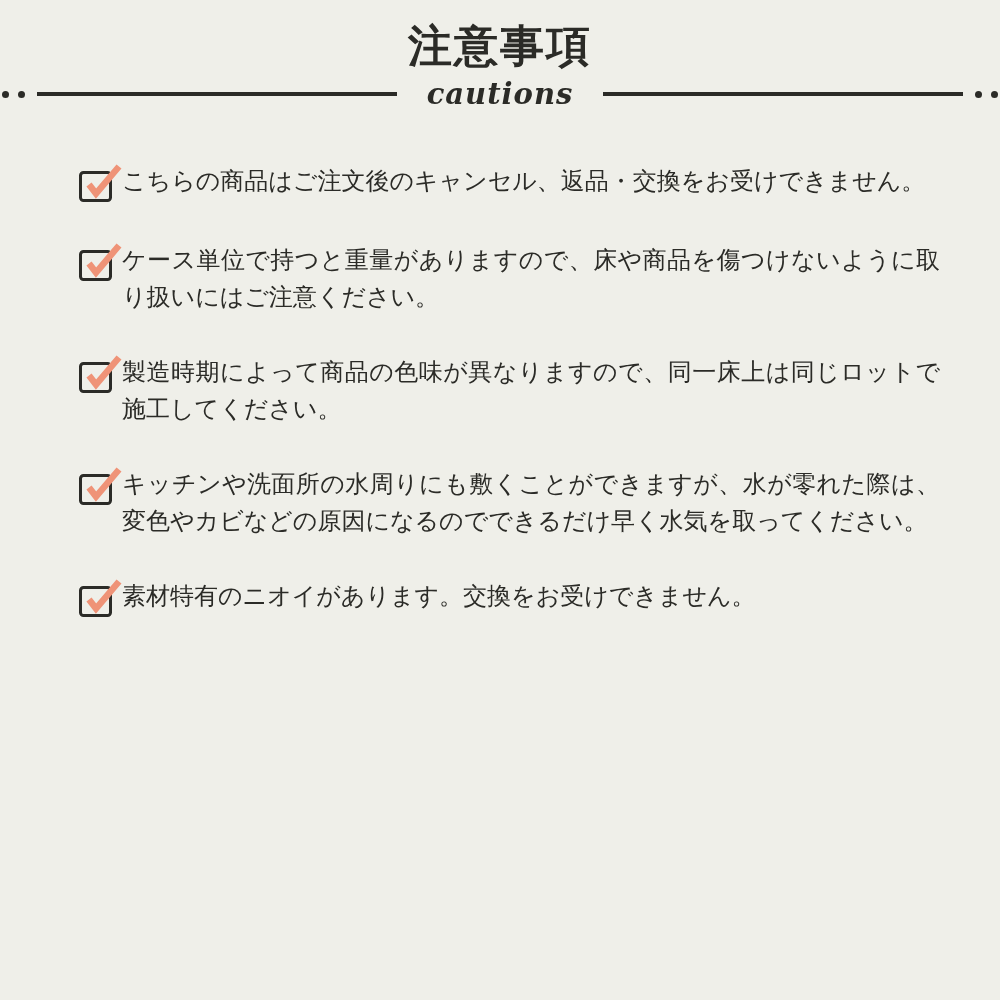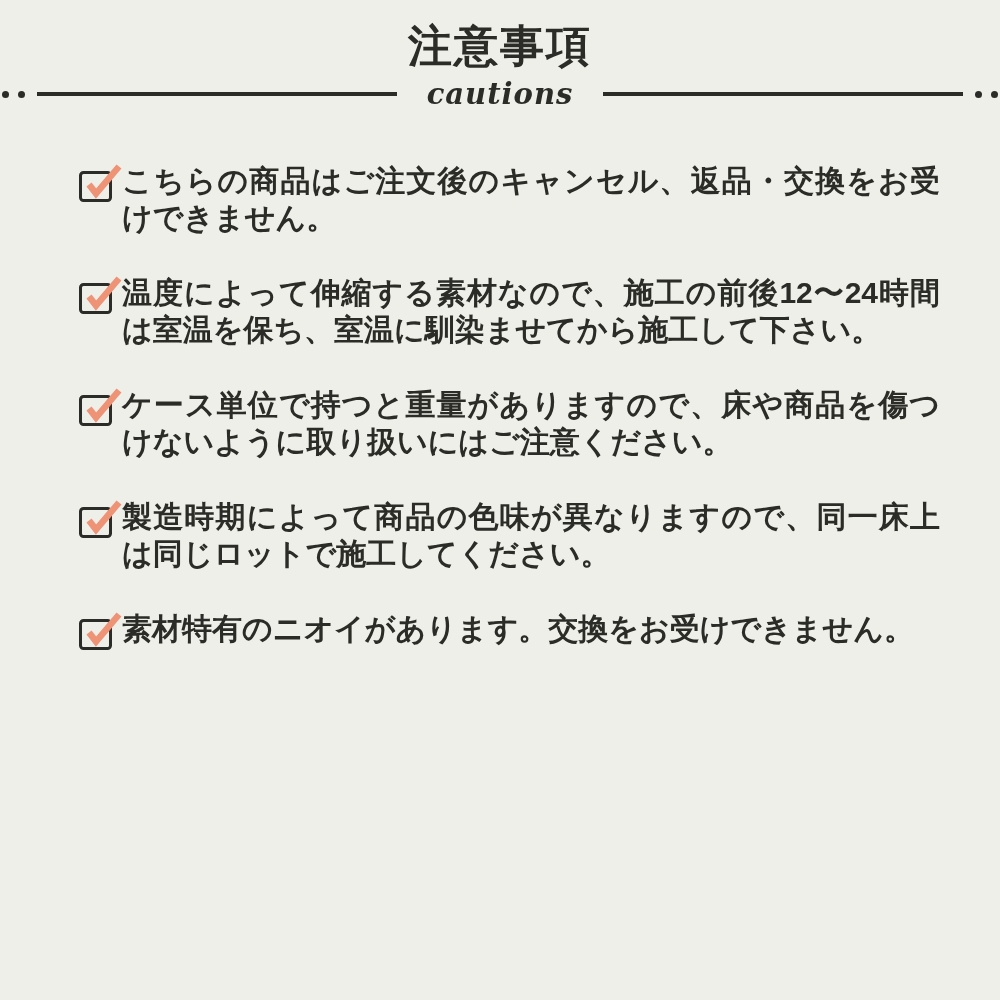--- a/index.html
+++ b/index.html
@@ -89,23 +89,23 @@
   .checkbox .check {
     fill: none;
     stroke: var(--check-accent);
     stroke-width: 6.5;
     stroke-linecap: butt;
     stroke-linejoin: miter;
   }
   .caution-text {
     margin: 0;
     flex: 1;
-    font-size: 30px;
+    font-size: 24px;
     line-height: 37px;
-    font-weight: 700;
+    font-weight: 400;
     letter-spacing: 0px;
     color: var(--ink);
     text-align: justify;
   }
 </style>
 </head>
 <body>
 
 <div class="page">
 
@@ -126,29 +126,20 @@
     <li class="caution-item">
       <span class="checkbox">
         <svg viewBox="0 0 44 40" aria-hidden="true">
           <rect class="box" x="2.5" y="9.5" width="30" height="28" rx="3"></rect>
           <path class="check" d="M 11 21.5 L 18 30.5 L 41 3.5"></path>
         </svg>
       </span>
       <p class="caution-text">こちらの商品はご注文後のキャンセル、返品・交換をお受けできません。</p>
     </li>
 
-    <li class="caution-item">
-      <span class="checkbox">
-        <svg viewBox="0 0 44 40" aria-hidden="true">
-          <rect class="box" x="2.5" y="9.5" width="30" height="28" rx="3"></rect>
-          <path class="check" d="M 11 21.5 L 18 30.5 L 41 3.5"></path>
-        </svg>
-      </span>
-      <p class="caution-text">温度によって伸縮する素材なので、施工の前後12〜24時間は室温を保ち、室温に馴染ませてから施工して下さい。</p>
-    </li>
 
 
     <li class="caution-item">
       <span class="checkbox">
         <svg viewBox="0 0 44 40" aria-hidden="true">
           <rect class="box" x="2.5" y="9.5" width="30" height="28" rx="3"></rect>
           <path class="check" d="M 11 21.5 L 18 30.5 L 41 3.5"></path>
         </svg>
       </span>
       <p class="caution-text">ケース単位で持つと重量がありますので、床や商品を傷つけないように取り扱いにはご注意ください。</p>
@@ -157,20 +148,29 @@
     <li class="caution-item">
       <span class="checkbox">
         <svg viewBox="0 0 44 40" aria-hidden="true">
           <rect class="box" x="2.5" y="9.5" width="30" height="28" rx="3"></rect>
           <path class="check" d="M 11 21.5 L 18 30.5 L 41 3.5"></path>
         </svg>
       </span>
       <p class="caution-text">製造時期によって商品の色味が異なりますので、同一床上は同じロットで施工してください。</p>
     </li>
 
+    <li class="caution-item">
+      <span class="checkbox">
+        <svg viewBox="0 0 44 40" aria-hidden="true">
+          <rect class="box" x="2.5" y="9.5" width="30" height="28" rx="3"></rect>
+          <path class="check" d="M 11 21.5 L 18 30.5 L 41 3.5"></path>
+        </svg>
+      </span>
+      <p class="caution-text">キッチンや洗面所の水周りにも敷くことができますが、水が零れた際は、変色やカビなどの原因になるのでできるだけ早く水気を取ってください。</p>
+    </li>
 
     <li class="caution-item">
       <span class="checkbox">
         <svg viewBox="0 0 44 40" aria-hidden="true">
           <rect class="box" x="2.5" y="9.5" width="30" height="28" rx="3"></rect>
           <path class="check" d="M 11 21.5 L 18 30.5 L 41 3.5"></path>
         </svg>
       </span>
       <p class="caution-text">素材特有のニオイがあります。交換をお受けできません。</p>
     </li>

